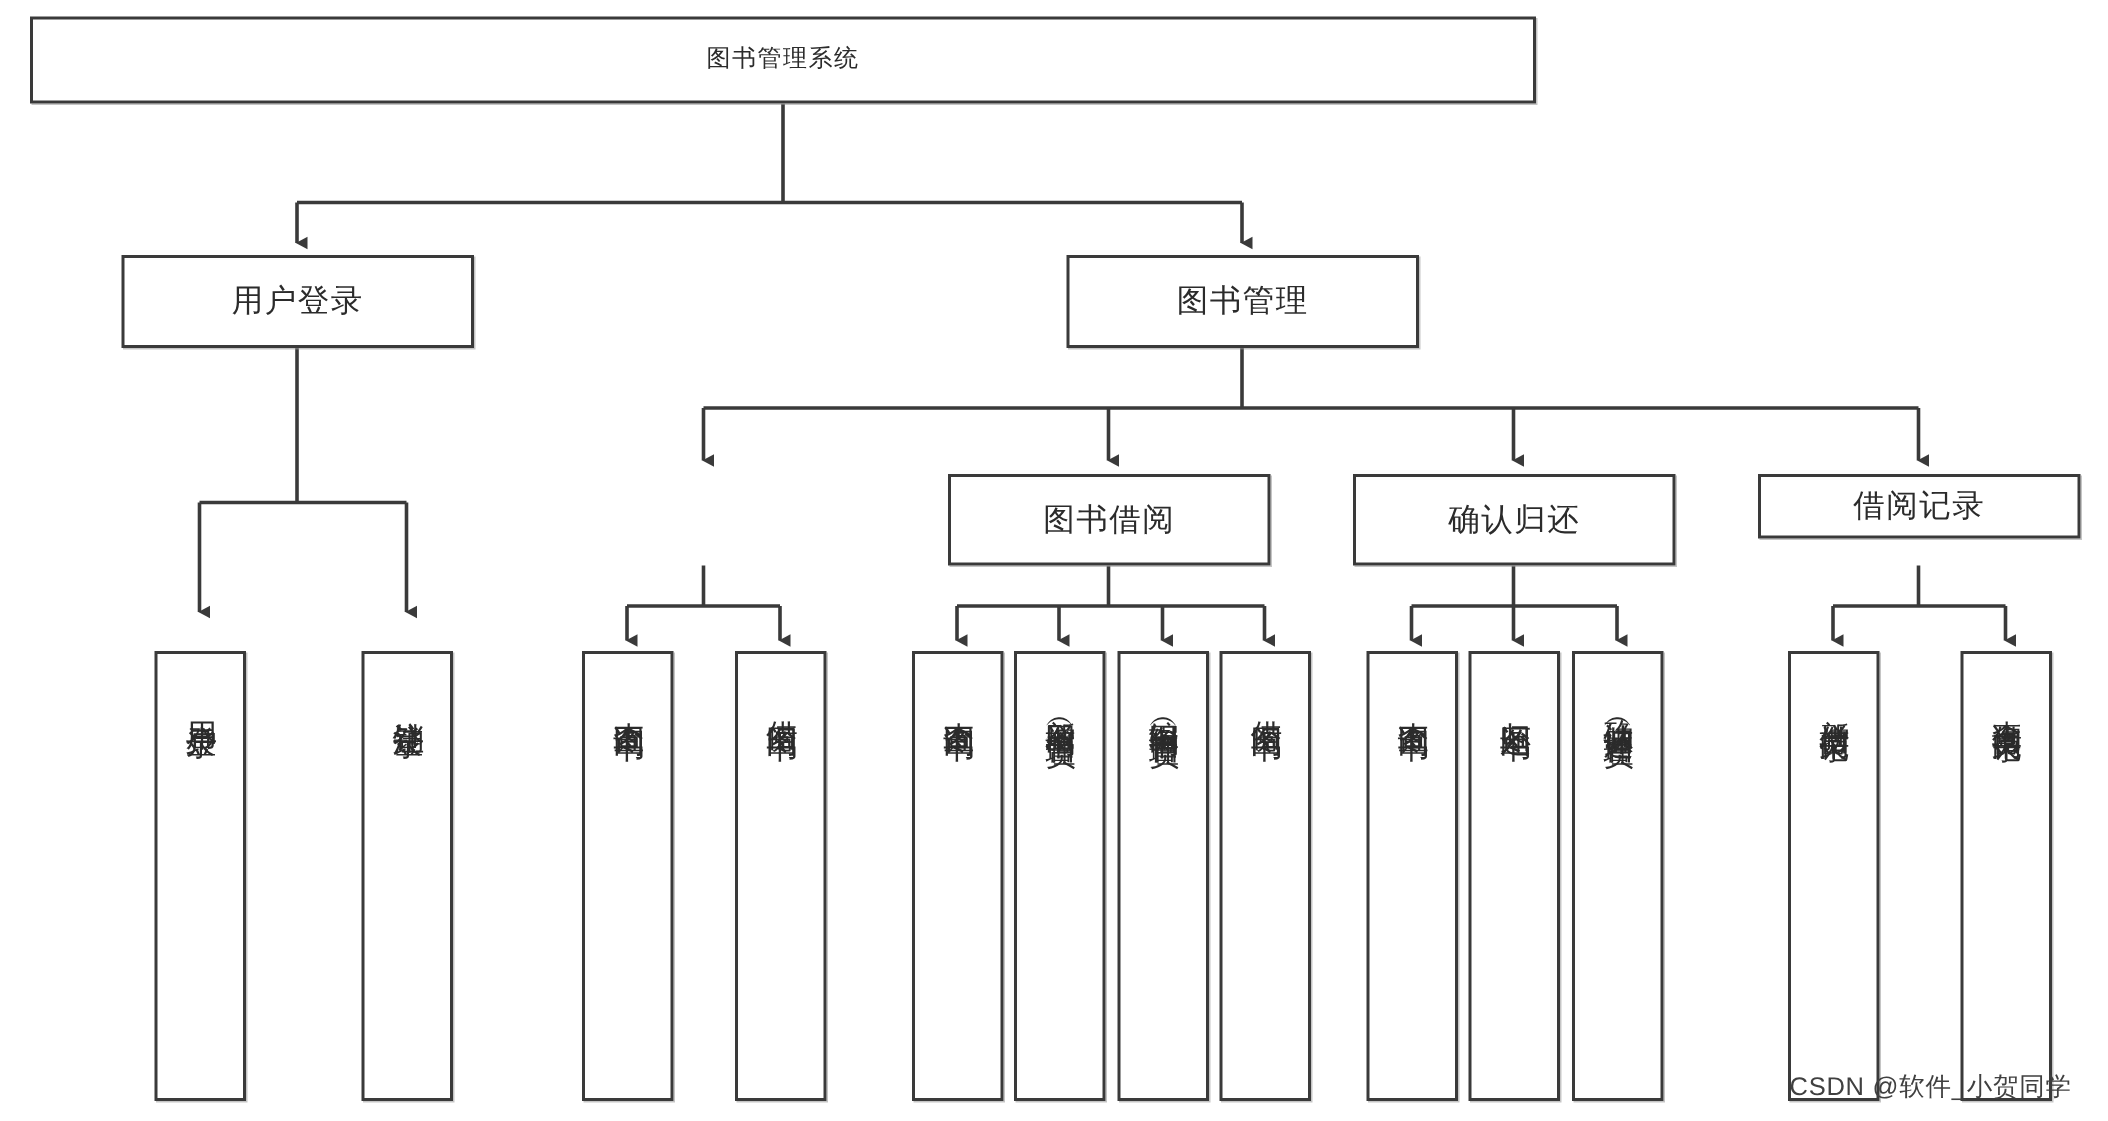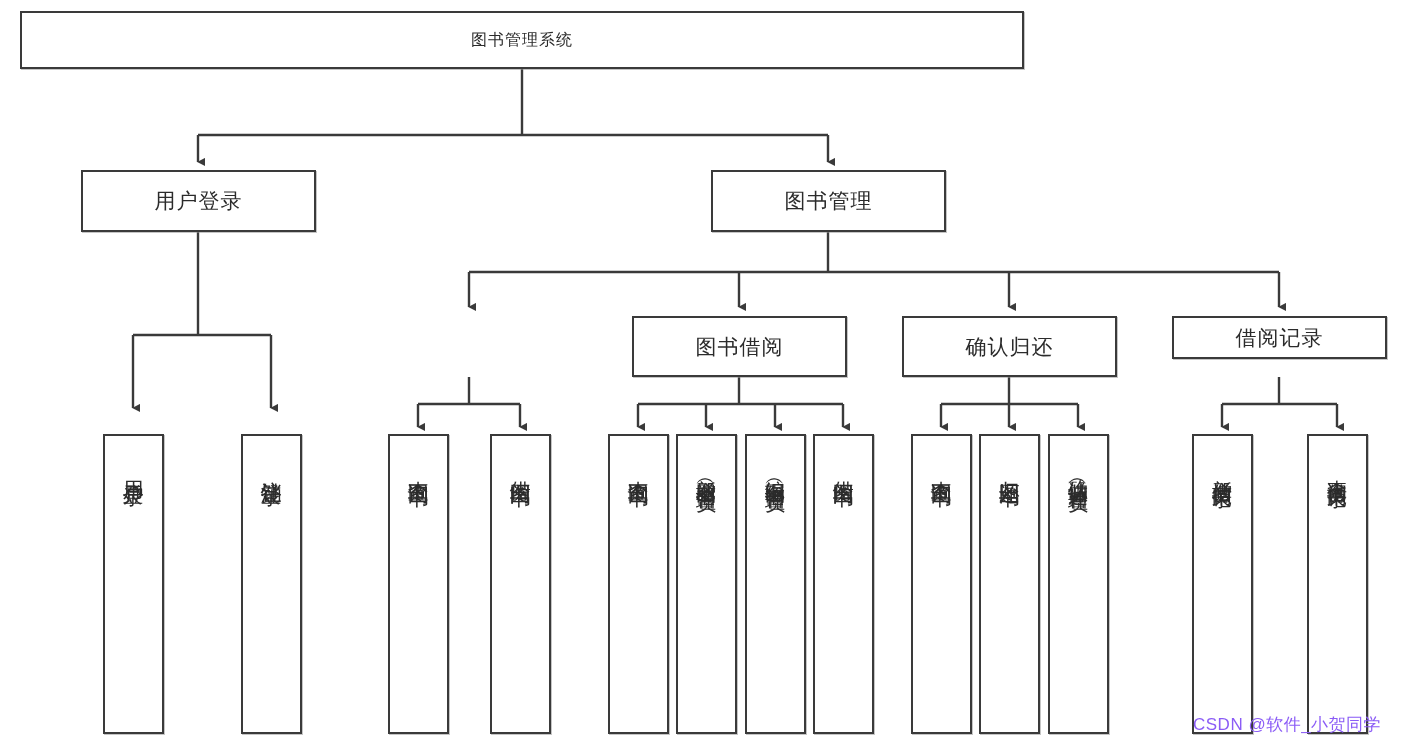--- a/index.html
+++ b/index.html
@@ -61,21 +61,21 @@
   }
   .node.vert.tall .vlabel {
     font-size: 20px;
     line-height: 1.3;
   }
   .watermark {
     position: absolute;
     left: 1193px;
     top: 713px;
     font-size: 17px;
-    color: #8b5cf6;
+    color: #404040;
     white-space: nowrap;
     letter-spacing: 0.5px;
   }
 </style>
 </head>
 <body>
 
 <div id="diagram-root">
 
   <svg class="connectors" viewBox="0 0 1405 747">

